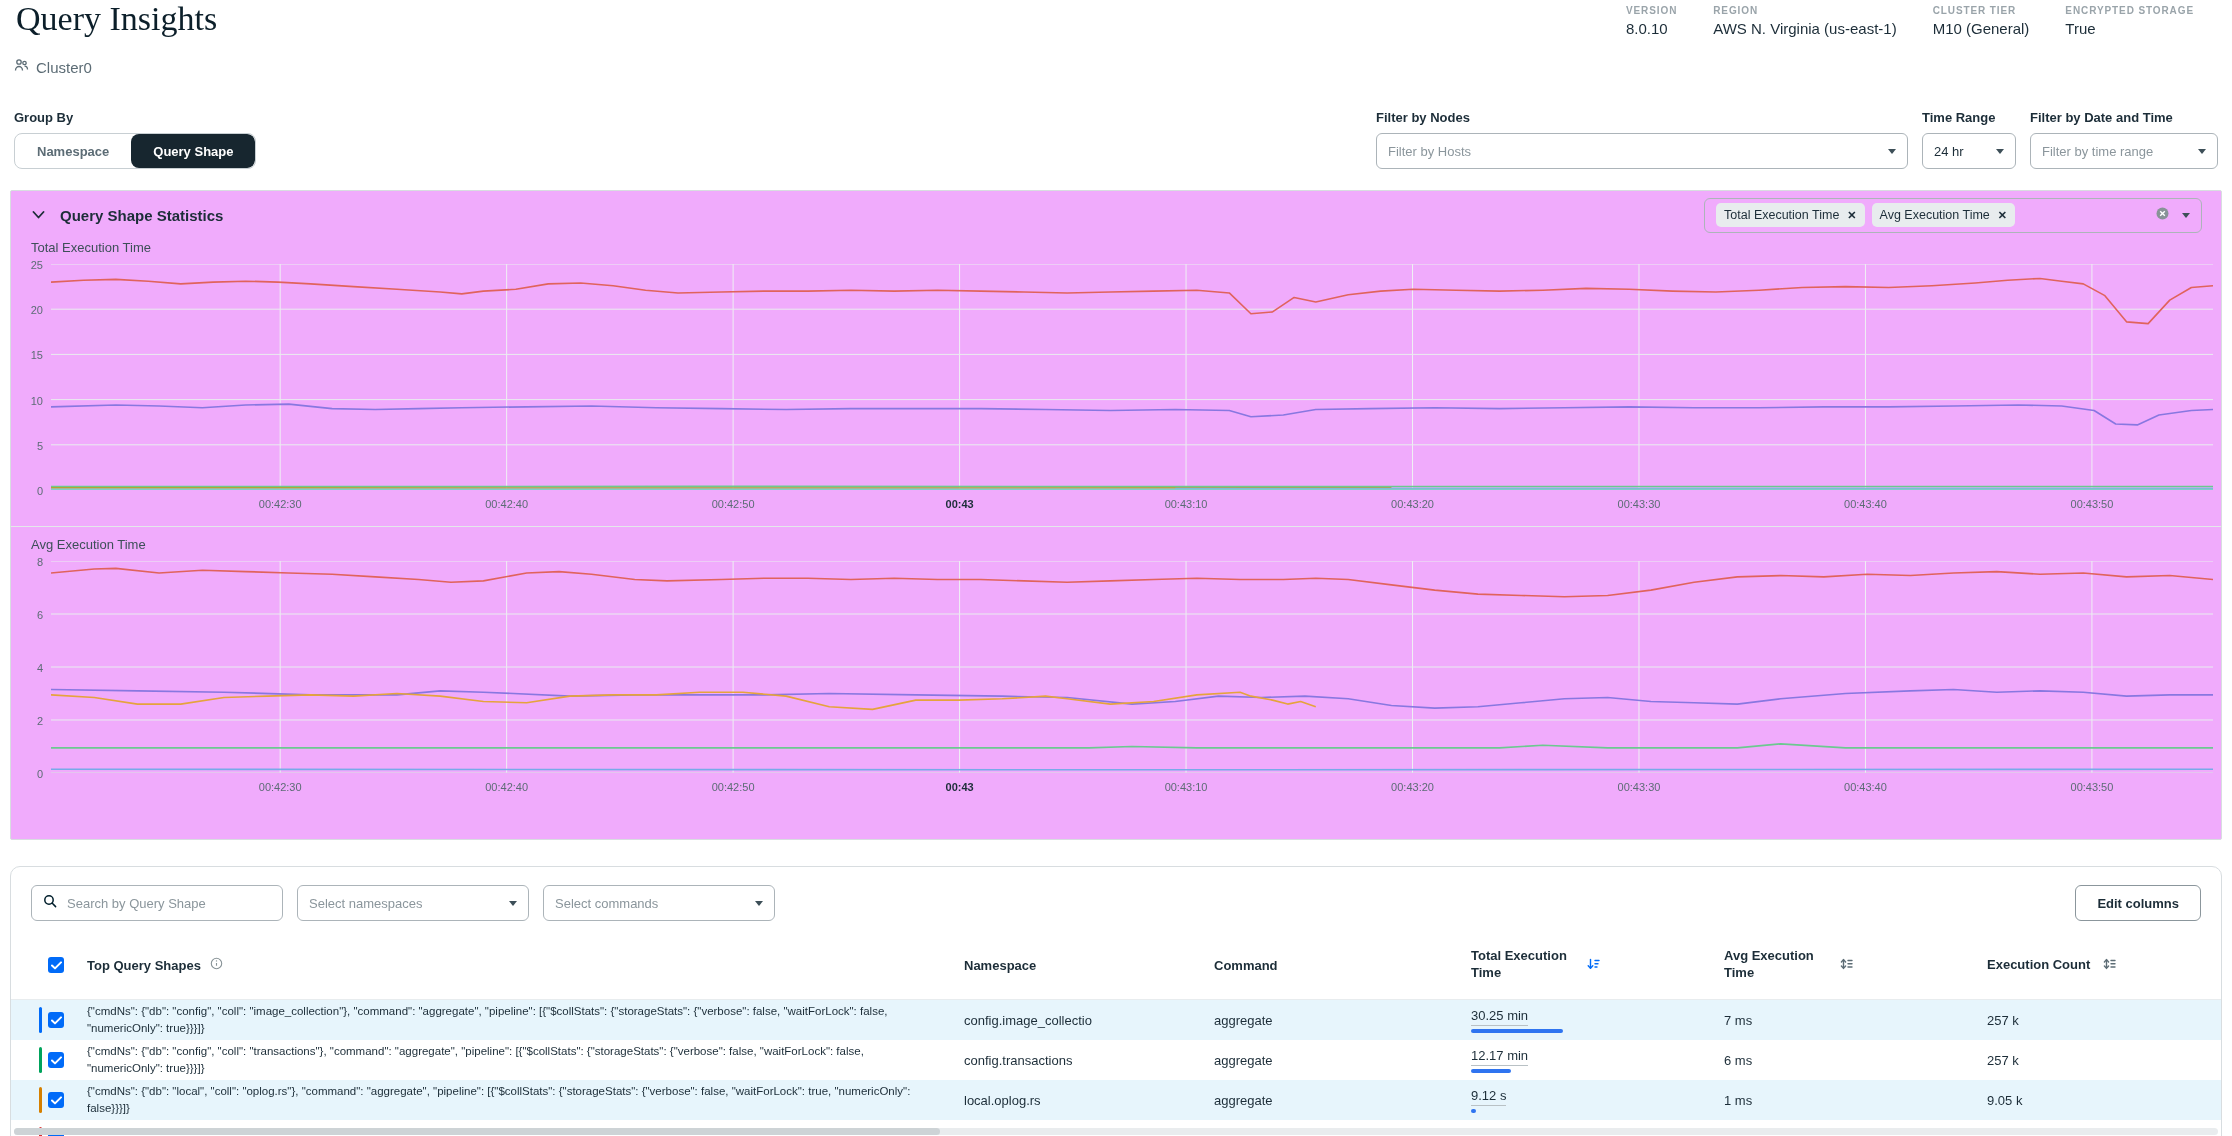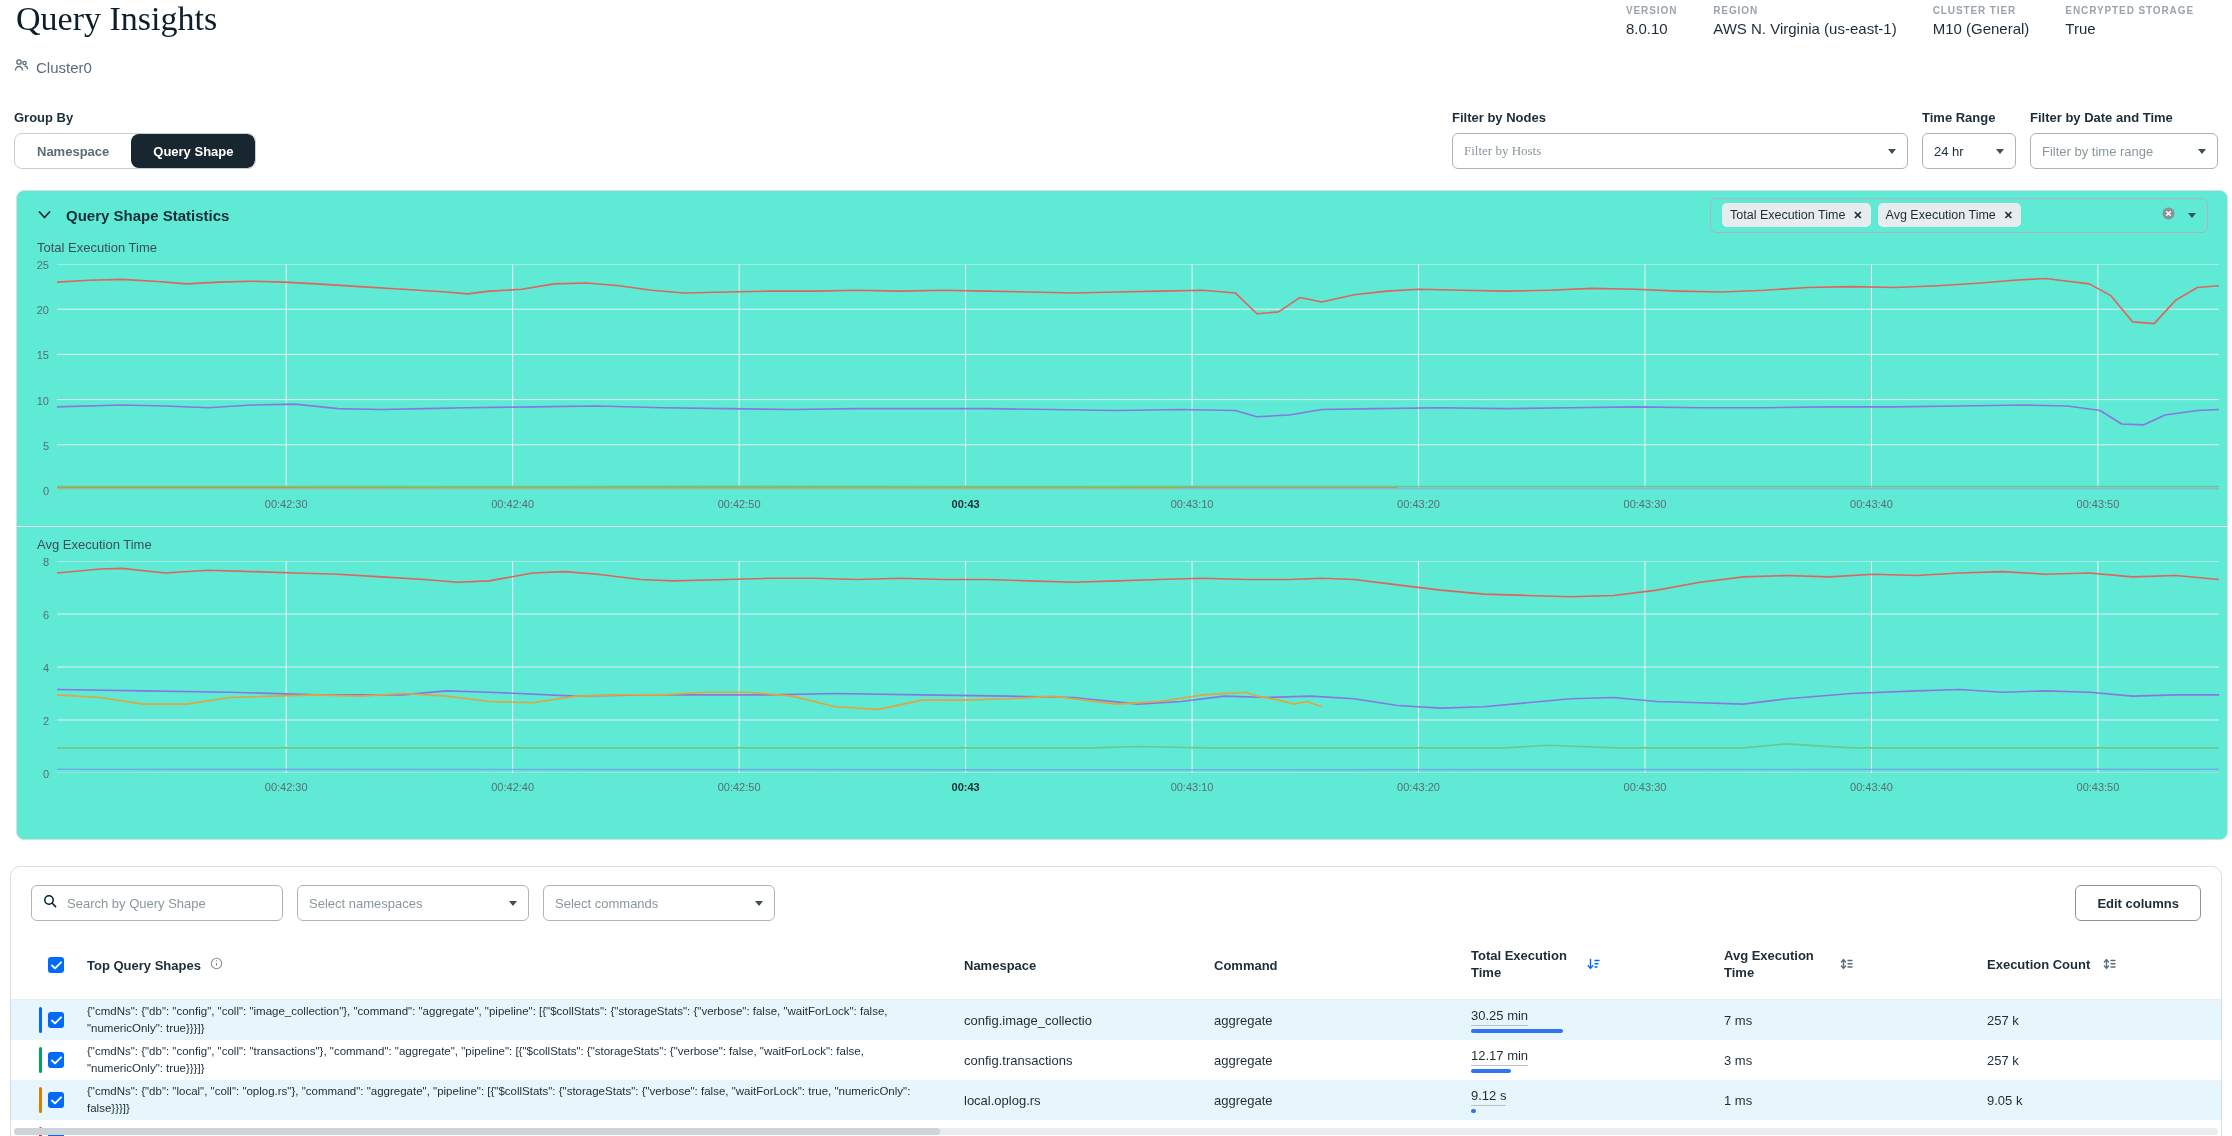--- a/index.html
+++ b/index.html
@@ -19,24 +19,24 @@
   .groupby{position:absolute;left:14px;top:110px;}
   .segmented{display:inline-flex;border:1px solid #c8cfd3;border-radius:8px;background:#fff;overflow:hidden;height:36px;box-sizing:border-box;}
   .segment{border:none;background:transparent;padding:0 22px;font-size:13px;font-weight:600;color:#5c6c75;border-radius:8px;cursor:pointer;font-family:inherit;}
   .segment.active{background:#17262f;color:#fff;}
   .filters-right{position:absolute;right:14px;top:110px;display:flex;gap:14px;align-items:flex-start;}
   .filter-group{display:flex;flex-direction:column;}
   .select{height:36px;box-sizing:border-box;border:1px solid #acb4b9;border-radius:6px;background:#fff;display:flex;align-items:center;justify-content:space-between;gap:8px;padding:0 11px;font-size:13px;cursor:pointer;}
   .select .value{color:#1c2d38;}
   .select .placeholder{color:#8b969c;}
   .caret{width:0;height:0;border-left:4px solid transparent;border-right:4px solid transparent;border-top:5px solid #3d4f58;flex:none;}
-  .w-nodes{width:456px;font-family:Liberation Serif, serif;} .w-time{width:94px;} .w-date{width:188px;}
+  .w-nodes{width:532px;} .w-time{width:94px;} .w-date{width:188px;}
 
   
-  .stats-card{position:absolute;left:16px;top:190px;width:2212px;height:650px;box-sizing:border-box;border:1px solid #d8dde0;border-radius:8px;background:#5eead4;}
+  .stats-card{position:absolute;left:10px;top:190px;width:2212px;height:650px;box-sizing:border-box;border:1px solid #d8dde0;border-radius:2px;background:#f0abfc;}
   .stats-header{display:flex;align-items:center;height:48px;padding:0 19px;gap:13px;}
   .stats-title{font-size:15px;font-weight:700;color:#1c2d38;}
   .chevron-btn{border:none;background:none;padding:2px;cursor:pointer;display:flex;align-items:center;}
   .metric-box{margin-left:auto;width:498px;height:35px;box-sizing:border-box;border:1px solid #acb4b9;border-radius:6px;display:flex;align-items:center;gap:7px;padding:0 11px;cursor:pointer;}
   .chip{background:#e8ecee;border-radius:5px;padding:5px 8px;font-size:12.5px;display:inline-flex;align-items:center;gap:8px;color:#1c2d38;white-space:nowrap;}
   .chip-x{font-weight:700;font-size:11px;color:#1c2d38;cursor:pointer;}
   .metric-actions{margin-left:auto;display:flex;align-items:center;gap:12px;}
 
   
   .chart{margin:0 8px 0 10px;}
@@ -375,21 +375,21 @@
             <span class="checkbox">
               <svg width="11" height="9" viewBox="0 0 11 9">
                 <path d="M1 4.5 L4 7.4 L10 1.4" stroke="#fff" stroke-width="2" fill="none" stroke-linecap="round" stroke-linejoin="round"></path>
               </svg>
             </span>
           </div>
           <div class="shape-text">{"cmdNs": {"db": "config", "coll": "transactions"}, "command": "aggregate", "pipeline": [{"$collStats": {"storageStats": {"verbose": false, "waitForLock": false, "numericOnly": true}}}]}</div>
           <div class="cell">config.transactions</div>
           <div class="cell">aggregate</div>
           <div class="cell"><span class="total-val">12.17 min</span><div class="total-bar" style="width: 40px; background: rgb(47, 116, 240);"></div></div>
-          <div class="cell">3 ms</div>
+          <div class="cell">6 ms</div>
           <div class="cell">257 k</div>
         </div>
         <div class="tgrid row">
           <div class="cell-check">
             <span class="colorbar" style="background: rgb(214, 128, 0);"></span>
             <span class="checkbox">
               <svg width="11" height="9" viewBox="0 0 11 9">
                 <path d="M1 4.5 L4 7.4 L10 1.4" stroke="#fff" stroke-width="2" fill="none" stroke-linecap="round" stroke-linejoin="round"></path>
               </svg>
             </span>

